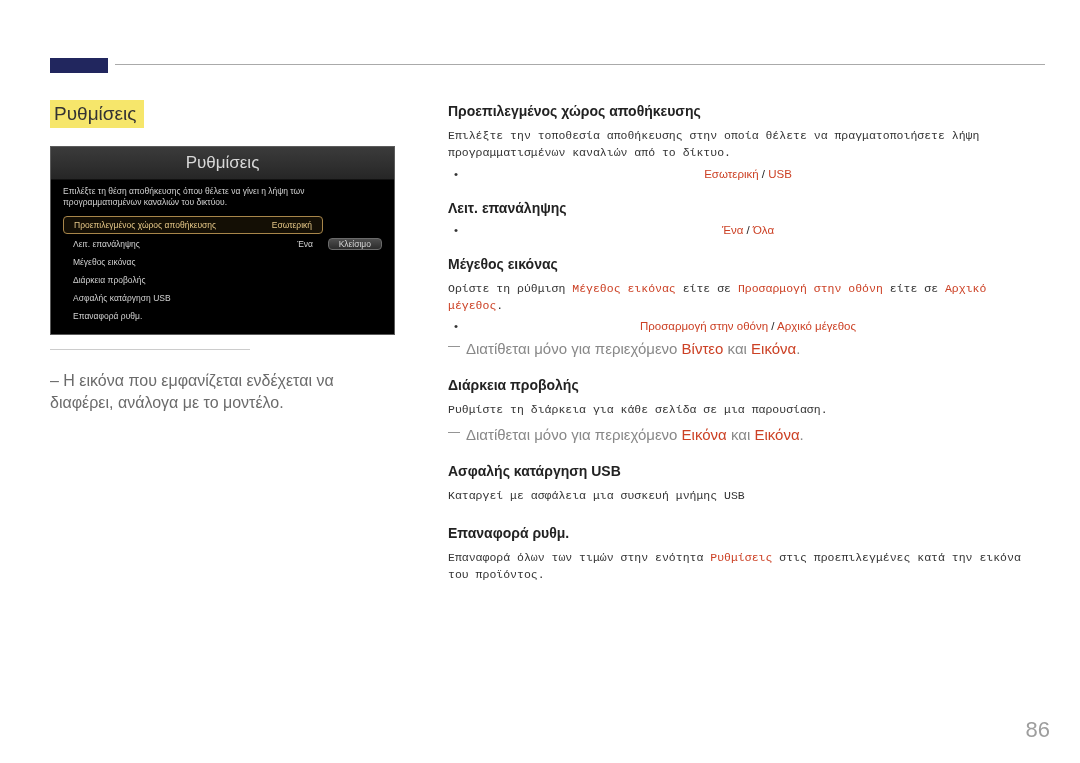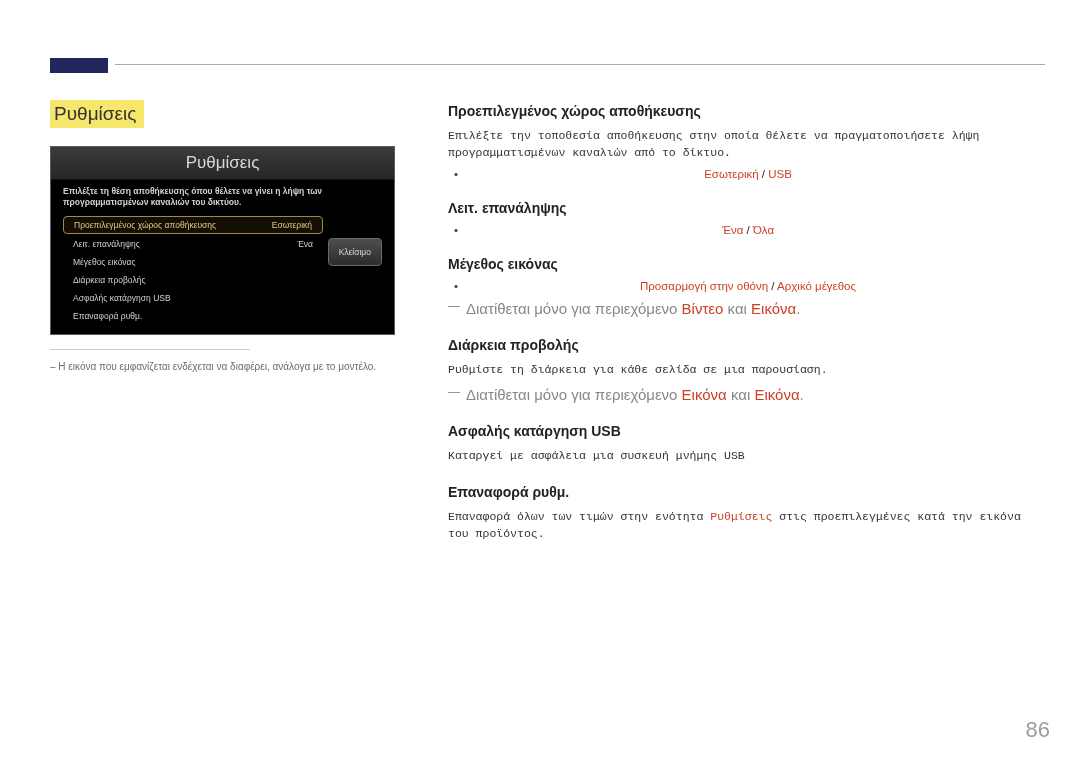--- a/index.html
+++ b/index.html
@@ -52,21 +52,20 @@
     text-align: center;
     font-size: 17px;
     padding: 6px 0;
     border-bottom: 1px solid #111;
   }
   .panel-sub {
     color: #d2d2d2;
     font-size: 8.5px;
     line-height: 1.3;
     padding: 6px 12px 8px 12px;
-    font-weight: bold;
   }
   .panel-body {
     position: relative;
     padding: 0 12px 10px 12px;
   }
   .menu-list {
     display: flex;
     flex-direction: column;
     gap: 2px;
     width: 260px;
@@ -88,32 +87,32 @@
   .menu-row.selected .val { color: #e6c888; }
   .close-btn {
     position: absolute;
     right: 12px;
     top: 22px;
     background: linear-gradient(#4e4e4e,#2c2c2c);
     border: 1px solid #6a6a6a;
     border-radius: 4px;
     color: #d8d8d8;
     font-size: 8.5px;
-    padding: 8px 10px;
+    padding: 0 10px;
   }
   .left-divider {
     margin-top: 14px;
     width: 200px;
     height: 1px;
     background: #ccc;
   }
   .note-text {
-    font-size: 10px;
+    font-size: 16px;
     color: #6b6b6b;
-    margin-top: 10px;
+    margin-top: 20px;
     line-height: 1.4;
   }
   .right-col {
     position: absolute;
     top: 103px;
     left: 448px;
     right: 50px;
   }
   .section { margin-bottom: 20px; }
   .sec-heading {
@@ -220,20 +219,23 @@
 
   <div class="section">
     <div class="sec-heading">Λειτ. επανάληψης</div>
     <div class="bullet">
       <span class="red">Ένα</span><span> / </span><span class="red">Όλα</span>
     </div>
   </div>
 
   <div class="section">
     <div class="sec-heading">Μέγεθος εικόνας</div>
+    <div class="sec-body">
+      <span>Ορίστε τη ρύθμιση </span><span class="red">Μέγεθος εικόνας</span><span> είτε σε </span><span class="red">Προσαρμογή στην οθόνη</span><span> είτε σε </span><span class="red">Αρχικό μέγεθος</span><span>.</span>
+    </div>
     <div class="bullet">
       <span class="red">Προσαρμογή στην οθόνη</span><span> / </span><span class="red">Αρχικό μέγεθος</span>
     </div>
     <div class="dash-note">
       <span>Διατίθεται μόνο για περιεχόμενο </span><span class="red">Βίντεο</span><span> και </span><span class="red">Εικόνα</span><span>.</span>
     </div>
   </div>
 
   <div class="section">
     <div class="sec-heading">Διάρκεια προβολής</div>

